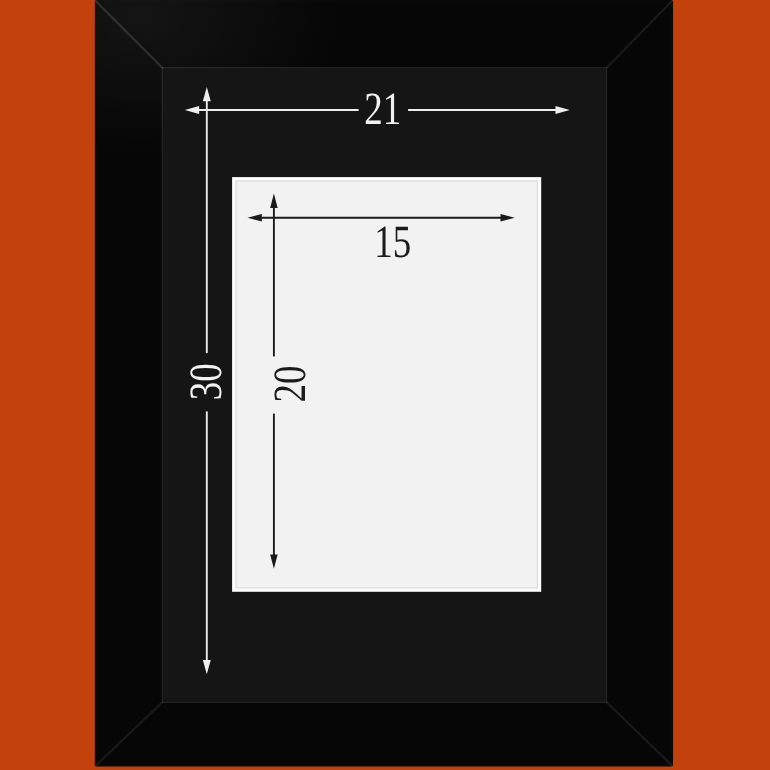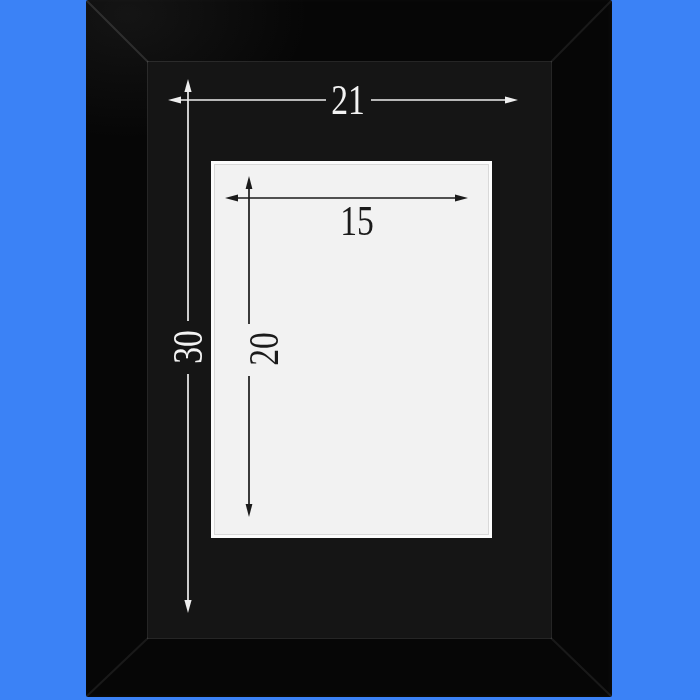--- a/index.html
+++ b/index.html
@@ -4,21 +4,21 @@
 <style>
   html, body {
     margin: 0;
     padding: 0;
     background: #ffffff;
   }
   #canvas {
     position: relative;
     width: 700px;
     height: 700px;
-    background: #3b82f6;
+    background: #c2410c;
     overflow: hidden;
     font-family: "Liberation Serif", "DejaVu Serif", serif;
   }
   
   .frame {
     position: absolute;
     left: 86px;
     top: 0px;
     width: 526px;
     height: 697px;

